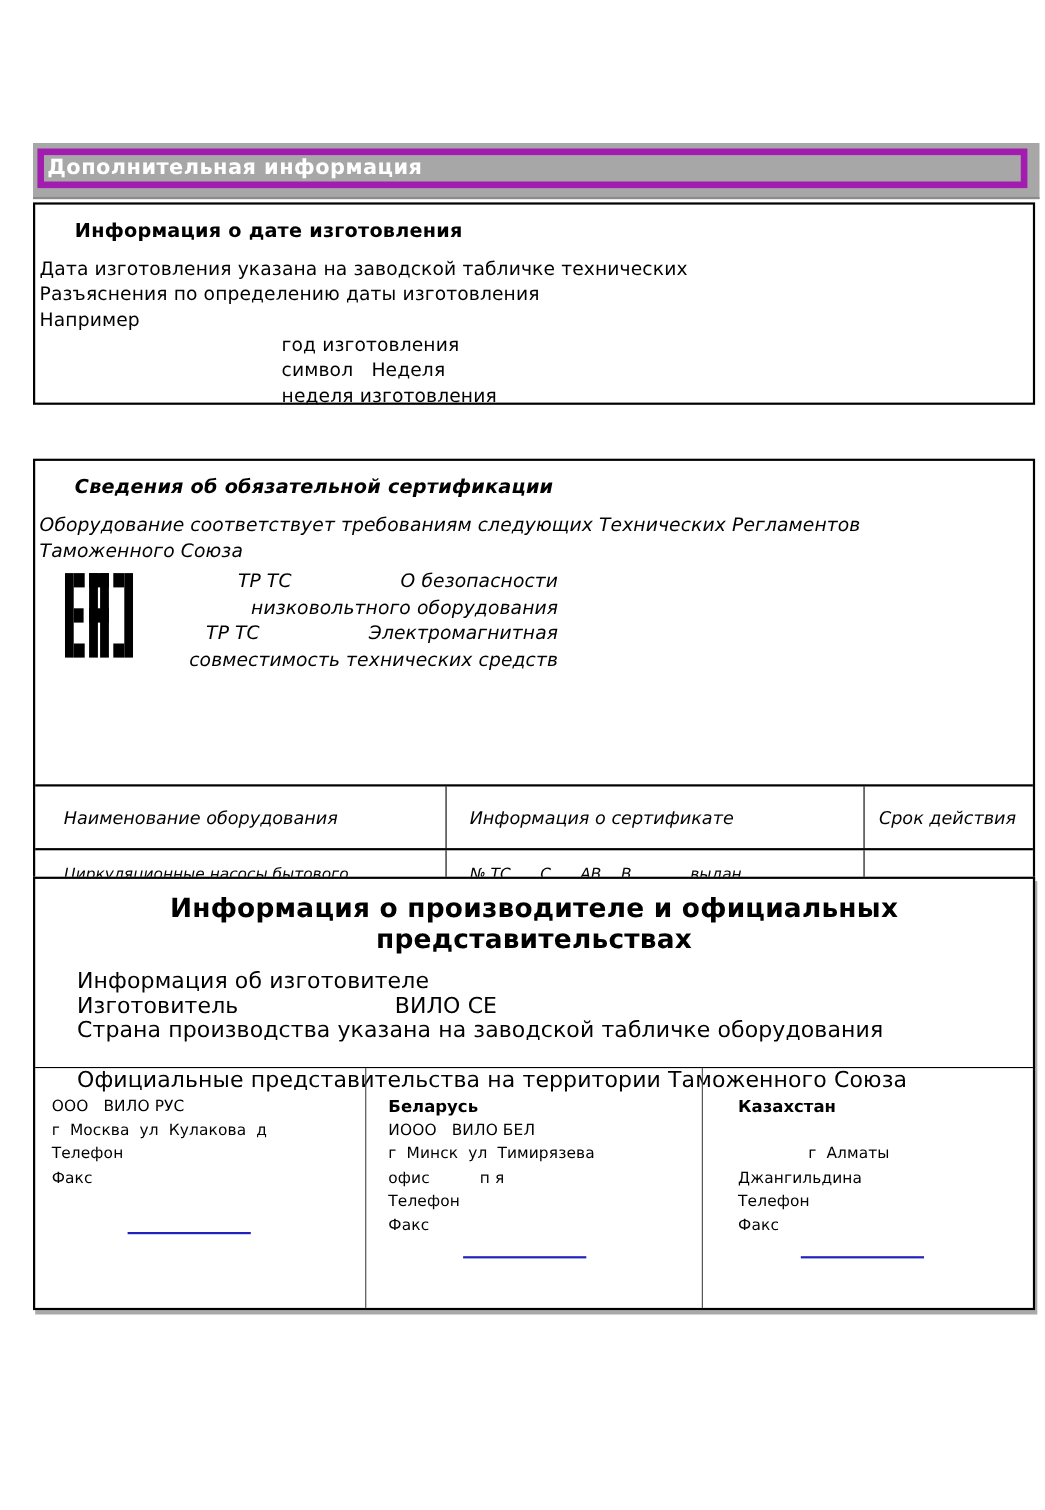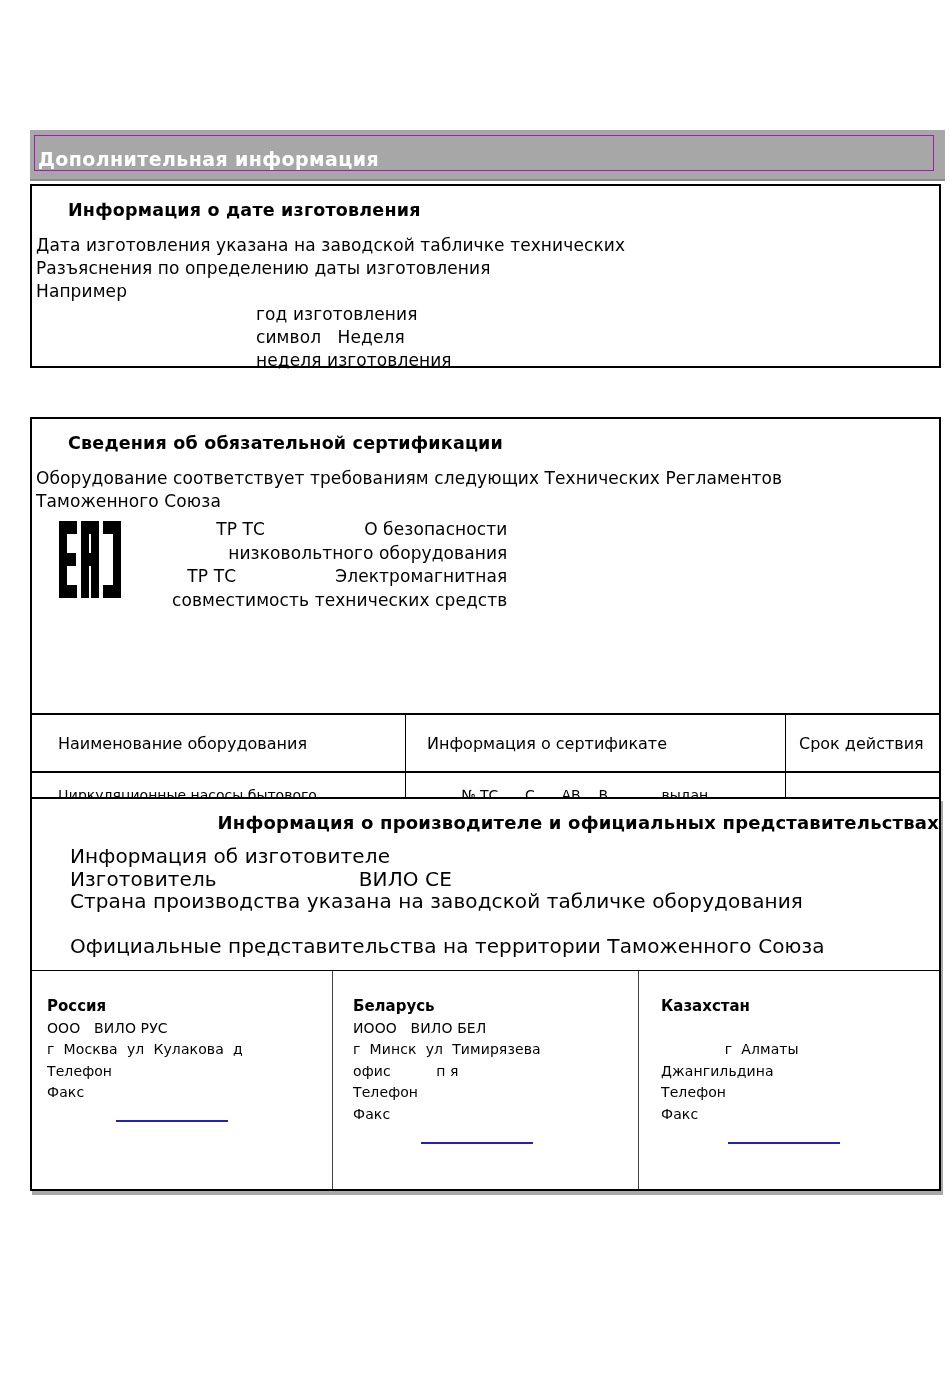--- a/index.html
+++ b/index.html
@@ -9,65 +9,65 @@
   }
   .pre { white-space:pre-wrap; }
 
   
   .banner {
     position:absolute; left:30px; top:130px; width:915px; height:51px;
     background:#a7a7a7; border-bottom:2px solid #8b8b8b; box-sizing:border-box;
   }
   .banner-frame {
     position:absolute; left:4px; top:5px; right:11px; bottom:8px;
-    border:1px solid #a21caf; display:flex; align-items:flex-end;
+    border:6px solid #a21caf; display:flex; align-items:flex-start;
   }
   .banner-title {
     color:#ffffff; font-weight:bold; font-size:19px; letter-spacing:0.4px;
     padding-left:3px;
   }
 
   
   .box { position:absolute; left:30px; width:911px; border:2px solid #000; box-sizing:border-box; background:#fff; }
   .box1 { top:184px; height:184px; }
-  .box2 { top:417px; height:437px; }
+  .box2 { top:417px; height:437px;font-style:italic; }
   .box3 { top:797px; height:394px; box-shadow:2px 4px 0 0 #a9a9a9; }
 
   .sec-heading {
     font-size:17.5px; font-weight:bold; margin:14px 0 14px 36px; letter-spacing:0.2px;
   }
   .body-text {
     font-size:17px; line-height:23px; margin:0 0 0 4px; letter-spacing:0.1px;
   }
   .example-block { margin-left:224px; }
 
   
   .eac-row { display:flex; margin:5px 0 0 27px;text-align:right; }
   .eac-row svg { flex:0 0 auto; margin-top:3px; }
   .regs-text { font-size:17px; line-height:23.5px; margin-left:51px; letter-spacing:0.1px; }
 
   .cert-table { position:absolute; left:0; right:0; bottom:0; border-top:2px solid #000; }
-  .cert-row { display:flex;text-align:center; }
+  .cert-row { display:flex; }
   .cert-head { height:56px; border-bottom:2px solid #000; }
   .cert-data { height:79px; }
   .cert-cell { box-sizing:border-box; display:flex; align-items:center; font-size:16px; }
   .cert-cell.c1 { width:373px; padding-left:26px; }
   .cert-cell.c2 { width:380px; border-left:1.5px solid #000; padding-left:21px; }
   .cert-cell.c3 { flex:1; border-left:1.5px solid #000; padding-left:13px; }
   .cert-data .cert-cell { align-items:flex-start; padding-top:12px; font-size:14px; line-height:21px; }
 
   
-  .man-heading { text-align:right; font-size:18px; font-weight:bold; margin:13px 0 0 0; letter-spacing:0.2px; }
+  .man-heading { text-align:center; font-size:24px; font-weight:bold; margin:13px 0 0 0; letter-spacing:0.2px; }
   .man-text { font-size:20px; line-height:22.5px; margin:12px 0 0 38px; letter-spacing:0.1px; }
 
   .offices { position:absolute; left:0; right:0; bottom:0; height:218px; border-top:1.5px solid #000; display:flex; }
   .office { box-sizing:border-box; position:relative; padding:25px 0 0 15px; font-size:14px; }
   .office.o1 { width:300px; }
   .office.o2 { width:306px; border-left:1px solid #444; padding-left:20px; }
-  .office.o3 { flex:1;  border-left:1px solid #444; padding-left:22px; }
+  .office.o3 { flex:1;  border-left:1px solid #444; padding-left:32px; }
   .office-country { font-weight:bold; font-size:15px; line-height:21.5px; }
   .office-details { line-height:21.5px; letter-spacing:0.1px; }
   .office-link {
     position:absolute; width:112px; border-top:2px solid #2222bb; left:84px;
   }
   .o1 .office-link { top:149px; }
   .o2 .office-link { top:171px; left:88px; }
   .o3 .office-link { top:171px; left:89px; }
 </style>
 </head>
@@ -139,21 +139,20 @@
   <section class="box box3">
     <h2 class="man-heading">Информация о производителе и официальных представительствах</h2>
     <div class="man-text pre">Информация об изготовителе
 Изготовитель                      ВИЛО СЕ
 Страна производства указана на заводской табличке оборудования
 
 Официальные представительства на территории Таможенного Союза</div>
 
     <div class="offices">
       <div class="office o1">
-        <div class="office-country">Россия</div>
         <div class="office-details pre">ООО   ВИЛО РУС
 г  Москва  ул  Кулакова  д
 Телефон
 Факс</div>
         <div class="office-link"></div>
       </div>
       <div class="office o2">
         <div class="office-country">Беларусь</div>
         <div class="office-details pre">ИООО   ВИЛО БЕЛ
 г  Минск  ул  Тимирязева

